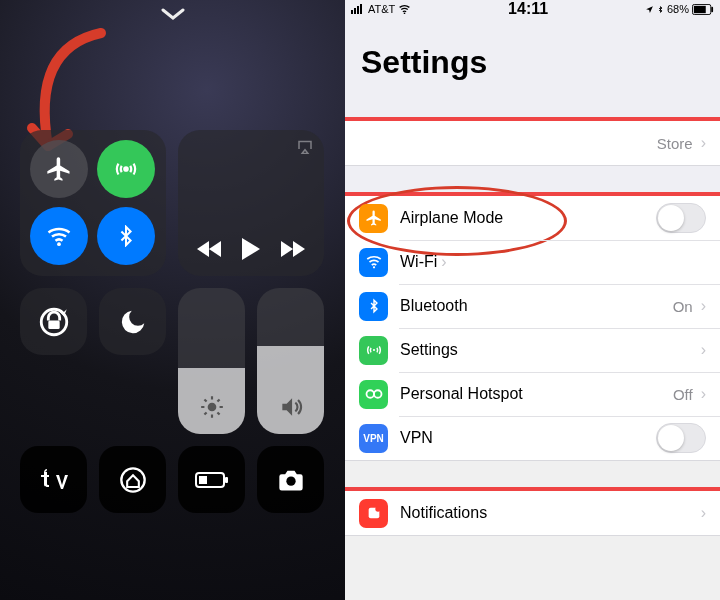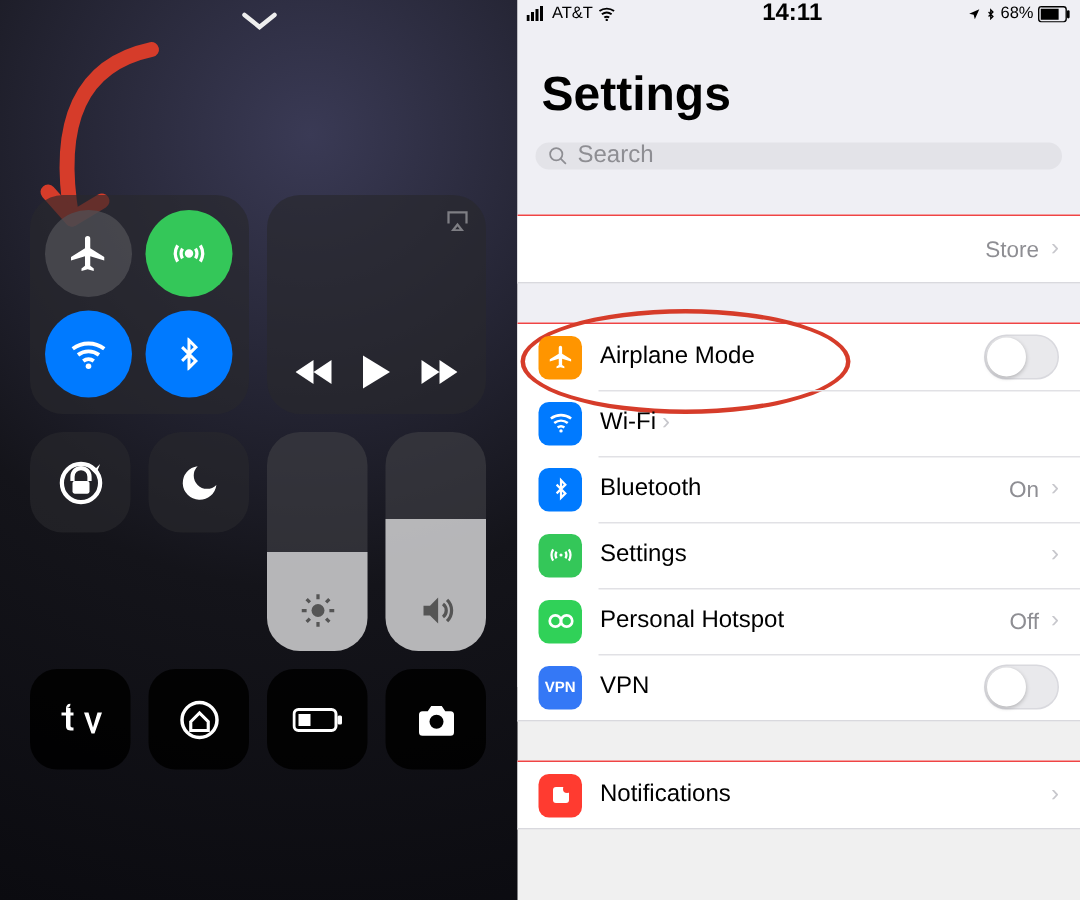--- a/index.html
+++ b/index.html
@@ -65,21 +65,21 @@
   .status-bar .sb-left { display:flex; align-items:center; gap:3px;}
   .status-bar .sb-center { flex:1; text-align:center; font-weight:600; font-size:16px;}
   .status-bar .sb-right { display:flex; align-items:center; gap:3px;}
   .hdr { padding: 26px 16px 6px; }
   .hdr h1 { font-size:32px; font-weight:700; color:#000;}
   .search {
     margin:8px 12px 0; height:34px; background:#e3e3e8; border-radius:10px;
     display:flex; align-items:center; padding:0 8px; color:#8e8e93;
   }
   .search svg { margin-right:6px; }
-  .group { margin-top:30px; background:#fff; border-top:1px solid #ef4444; border-bottom:1px solid #d9d9de;}
+  .group { margin-top:30px; background:#fff; border-top:4px solid #ef4444; border-bottom:1px solid #d9d9de;}
   .group + .group { margin-top:26px; }
   .rowi { height:44px; display:flex; align-items:center; padding:0 14px; position:relative;}
   .rowi + .rowi::before { content:""; position:absolute; top:0; left:54px; right:0; height:1px; background:#e1e1e5;}
   .rowi.noicon + .rowi::before, .rowi.noicon::before { left:14px;}
   .app-icon { width:29px; height:29px; border-radius:7px; margin-right:12px; display:flex; align-items:center; justify-content:center; color:#fff;}
   .rowi .label { flex:0 0 auto; color:#000000;}
   .rowi .val { margin-left:auto; color:#8e8e93; font-size:15px; padding-right:4px;}
   .rowi .chevr { color:#c7c7cc; margin-left:4px;}
   .toggle { margin-left:auto; width:50px; height:30px; border-radius:15px; background:#e9e9ec; border:1px solid #d9d9de; position:relative;}
   .toggle .knob { position:absolute; top:1px; left:1px; width:26px; height:26px; background:#fff; border-radius:50%; box-shadow:0 1px 3px rgba(0,0,0,.25);}
@@ -249,27 +249,20 @@
           <rect x="0.5" y="0.5" width="20" height="11" rx="2" stroke="#000" fill="none"></rect>
           <rect x="21" y="3" width="2" height="6" rx="1"></rect>
           <rect x="2" y="2" width="13" height="8"></rect>
         </svg>
     </div>
   </div>
 
   <div class="hdr">
     <h1>Settings</h1>
   </div>
-  <div class="search">
-    <svg width="14" height="14" viewBox="0 0 24 24">
-        <circle cx="10" cy="10" r="7" stroke="#8e8e93" stroke-width="2" fill="none"></circle>
-        <path d="M15 15l6 6" stroke="#8e8e93" stroke-width="2"></path>
-      </svg>
-    <span>Search</span>
-  </div>
 
   <div class="group">
     <div class="rowi noicon">
       <span class="val" style="margin-left:auto;">Store</span>
       <span class="chevr">›</span>
     </div>
   </div>
 
   <div class="group" style="position:relative;">
     <div class="annot-ellipse" style="top:-10px; left:2px; width:220px; height:70px;"></div>

